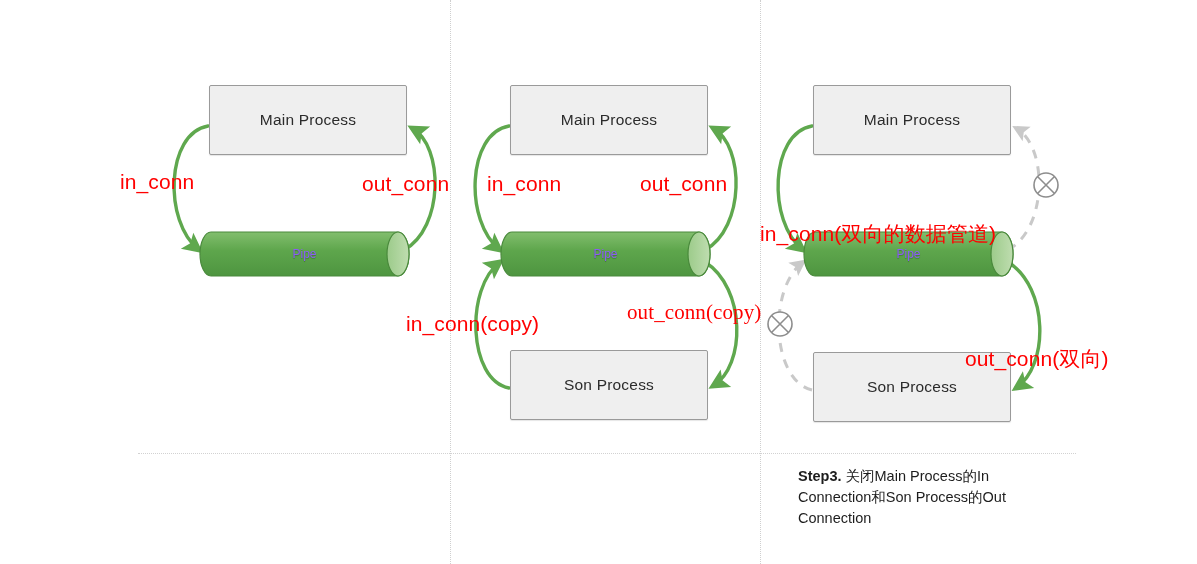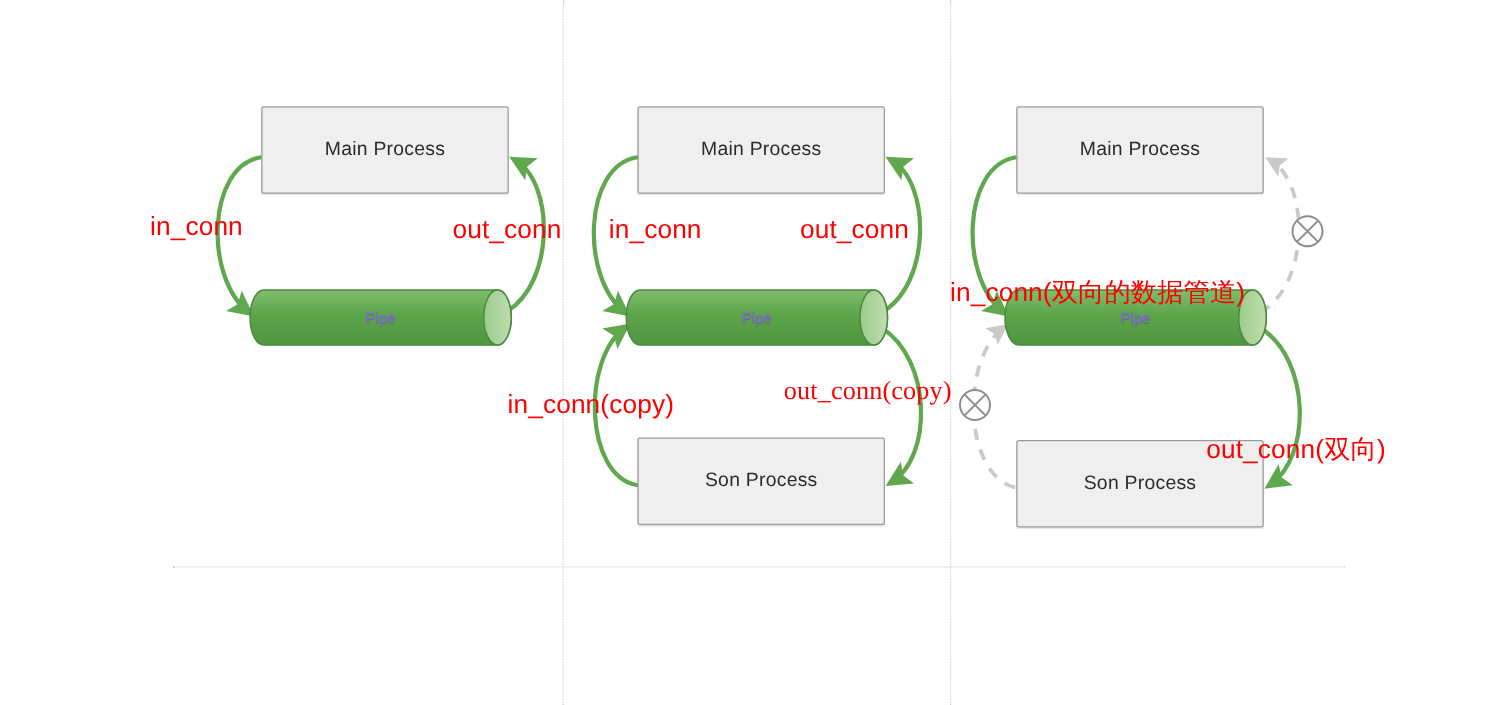--- a/index.html
+++ b/index.html
@@ -140,14 +140,17 @@
   </div>
   <div class="pipe-label" style="position:absolute;left:815px;top:232px;width:187px;height:44px;">
     <span>Pipe</span>
   </div>
   <div class="proc-box" style="left:813px;top:352px;width:196px;height:68px;">
     <span>Son Process</span>
   </div>
   <div class="conn-label" style="left:760px;top:172px;margin-top:48px;">in_conn(双向的数据管道)</div>
   <div class="conn-label" style="left:965px;top:310px;margin-top:35px;">out_conn(双向)</div>
 
+  <div class="caption" style="left:798px;top:466px;width:232px;">
+    <b>Step3.</b><span> 关闭Main Process的In Connection和Son Process的Out Connection</span>
+  </div>
 
 </div>
 
 </body></html>

